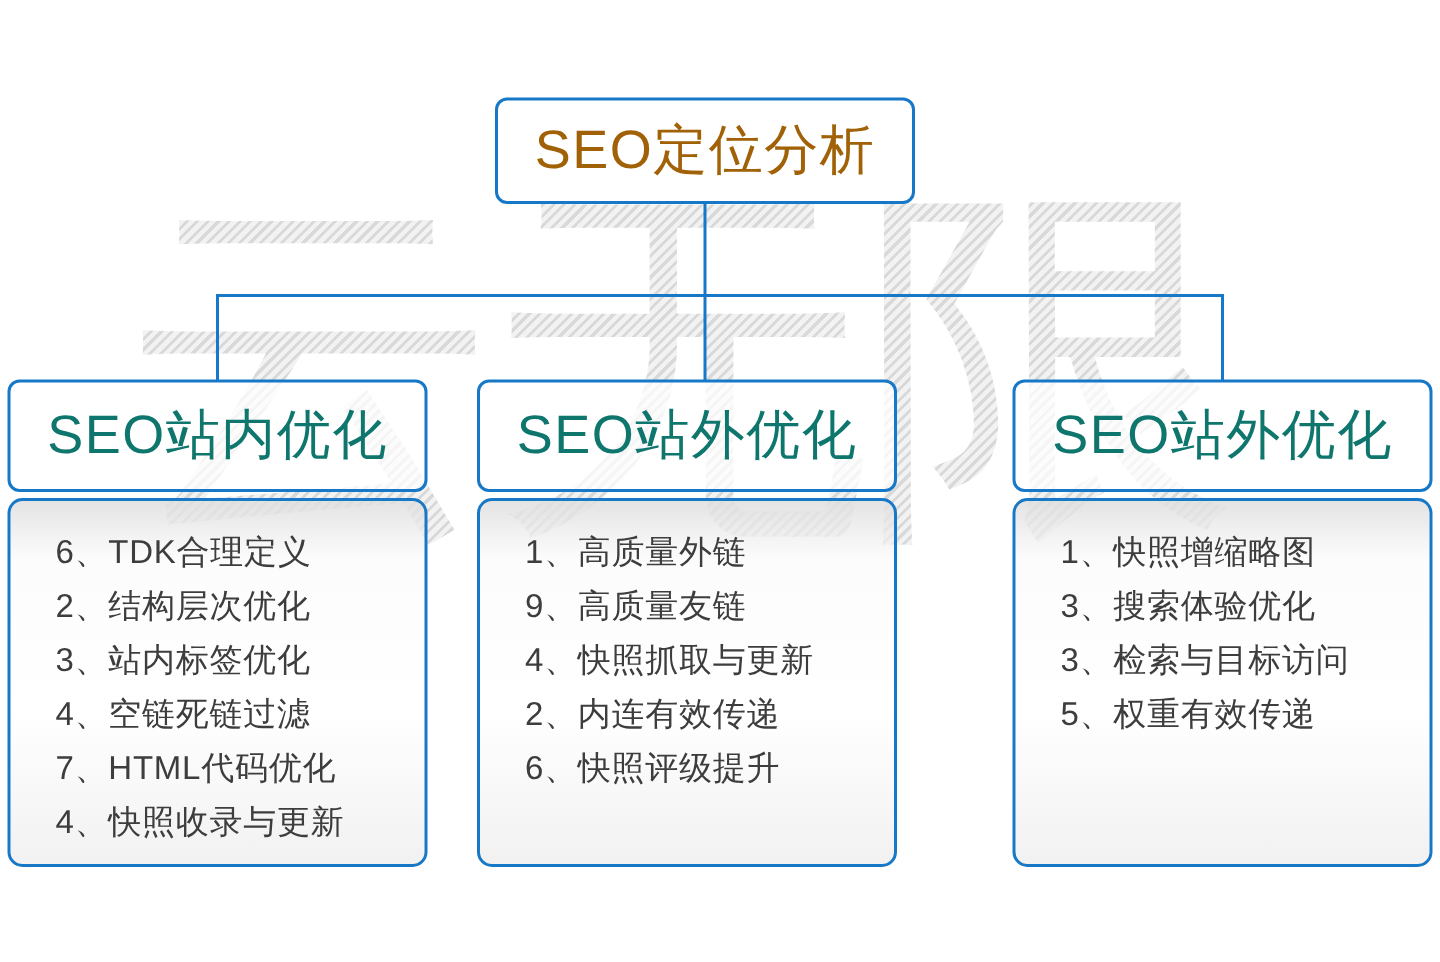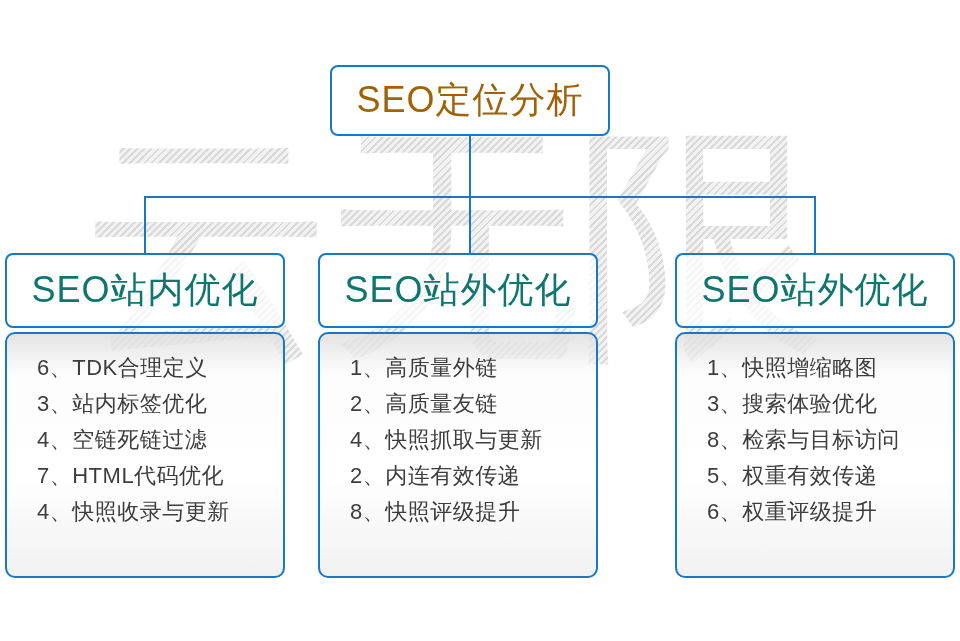--- a/index.html
+++ b/index.html
@@ -90,53 +90,53 @@
     <span>SEO定位分析</span>
   </div>
 
   <div class="col col-1">
     <div class="box head-box">
       <span>SEO站内优化</span>
     </div>
     <div class="panel">
       <ul>
         <li>6、TDK合理定义</li>
+        <li>2、结构层次优化</li>
         <li>3、站内标签优化</li>
         <li>4、空链死链过滤</li>
         <li>7、HTML代码优化</li>
         <li>4、快照收录与更新</li>
       </ul>
     </div>
   </div>
 
   <div class="col col-2">
     <div class="box head-box">
       <span>SEO站外优化</span>
     </div>
     <div class="panel">
       <ul>
         <li>1、高质量外链</li>
-        <li>2、高质量友链</li>
+        <li>9、高质量友链</li>
         <li>4、快照抓取与更新</li>
         <li>2、内连有效传递</li>
-        <li>8、快照评级提升</li>
+        <li>6、快照评级提升</li>
       </ul>
     </div>
   </div>
 
   <div class="col col-3">
     <div class="box head-box">
       <span>SEO站外优化</span>
     </div>
     <div class="panel">
       <ul>
         <li>1、快照增缩略图</li>
         <li>3、搜索体验优化</li>
-        <li>8、检索与目标访问</li>
+        <li>3、检索与目标访问</li>
         <li>5、权重有效传递</li>
-        <li>6、权重评级提升</li>
       </ul>
     </div>
   </div>
 
   <div class="watermark">云无限</div>
 
 </div>
 
 </body></html>

